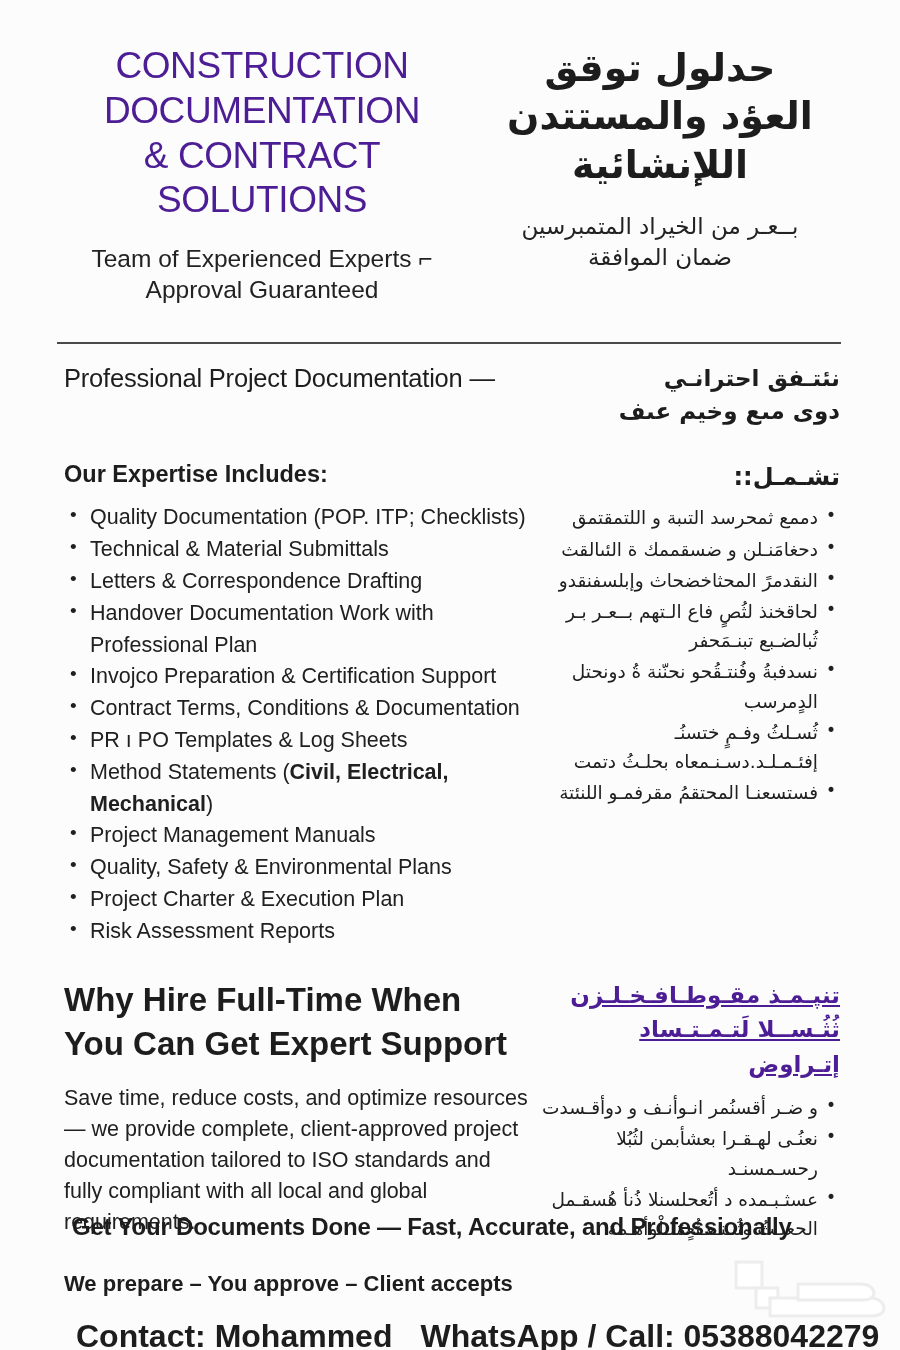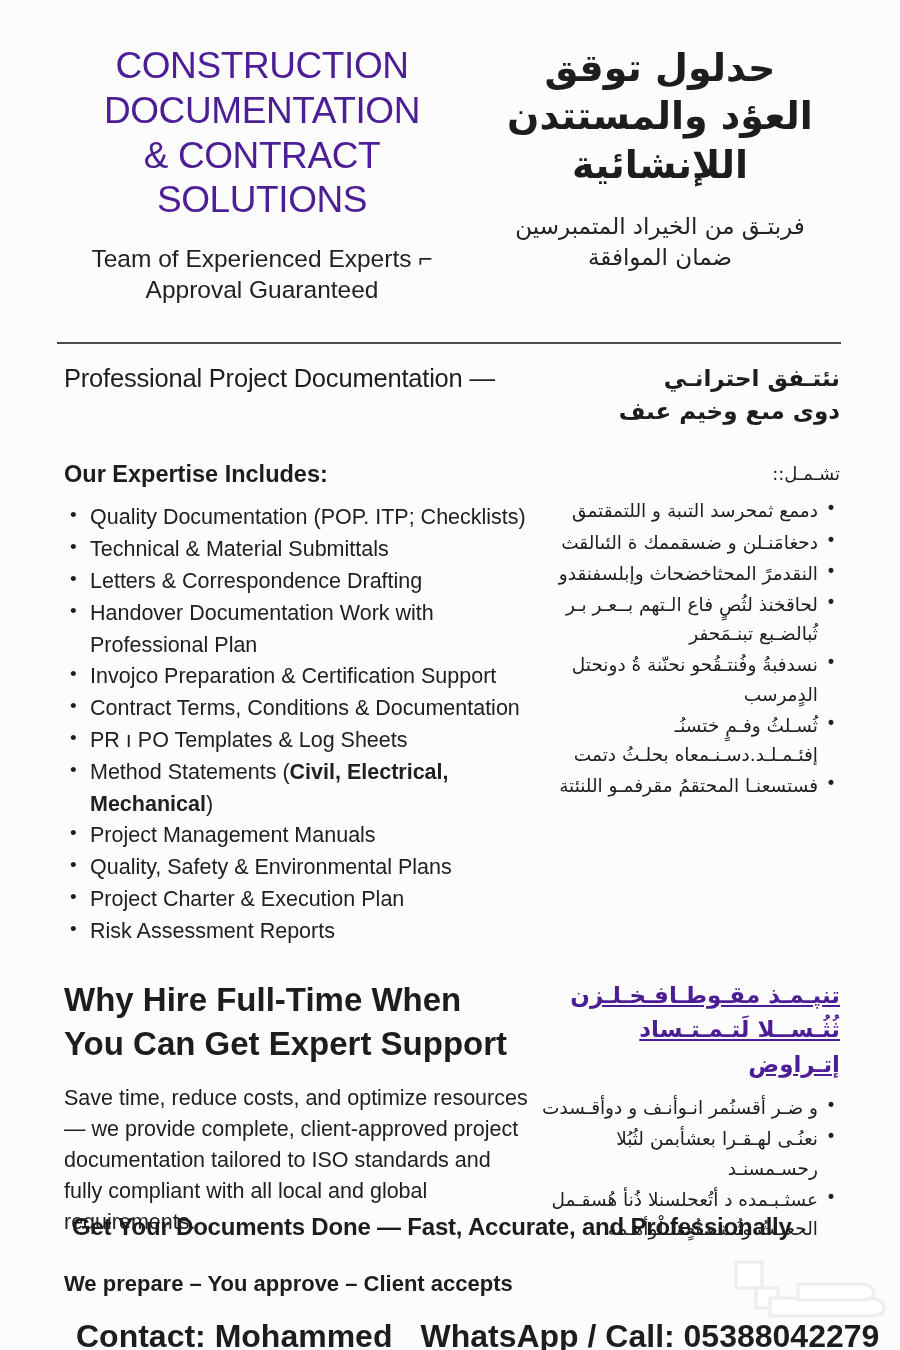--- a/index.html
+++ b/index.html
@@ -123,22 +123,22 @@
     margin: 0;
   }
 
   .sub-head-en {
     font-size: 23.5px;
     font-weight: bold;
     color: #1d1d1d;
     margin: 34px 0 0 0;
   }
   .sub-head-ar {
-    font-size: 18px;
-    font-weight: normal;
+    font-size: 24px;
+    font-weight: bold;
     color: #1d1d1d;
     margin: 36px 0 0 0;
   }
 
   ul.blist {
     list-style: none;
     margin: 14px 0 0 0;
     padding: 0;
   }
   ul.blist li {
@@ -272,21 +272,21 @@
       </div>
     </div>
 
     <div class="header-ar">
       <div class="title-ar">
         <div>حدلول توقق</div>
         <div>العؤد والمستتدن</div>
         <div>اللإنشائية</div>
       </div>
       <div class="subtitle-ar">
-        <div>فربتـق من الخيراد المتمبرسين</div>
+        <div>بــعـر من الخيراد المتمبرسين</div>
         <div>ضمان الموافقة</div>
       </div>
     </div>
 
   </div>
 
   <div class="divider"></div>
 
   <div class="main">
 

